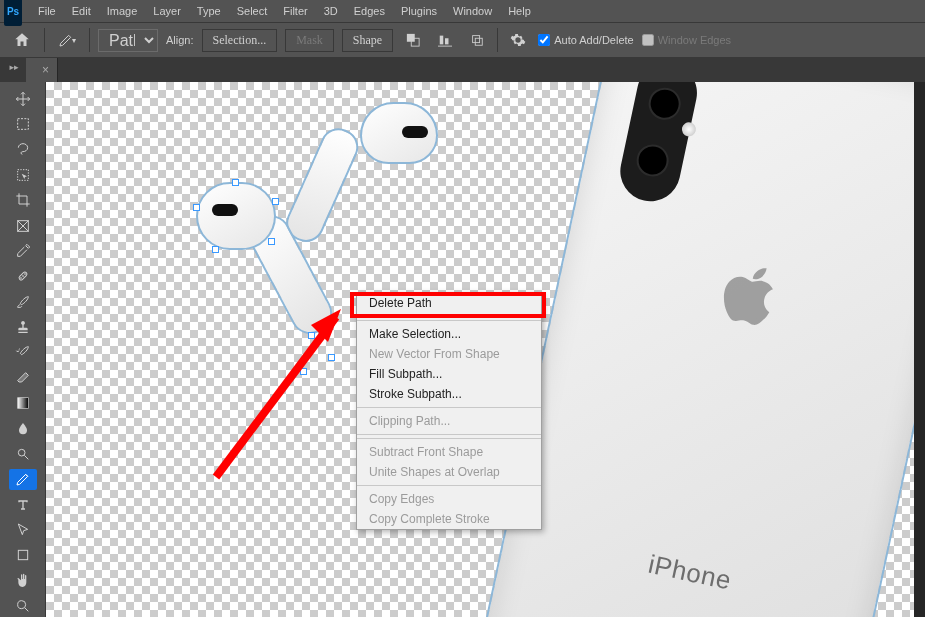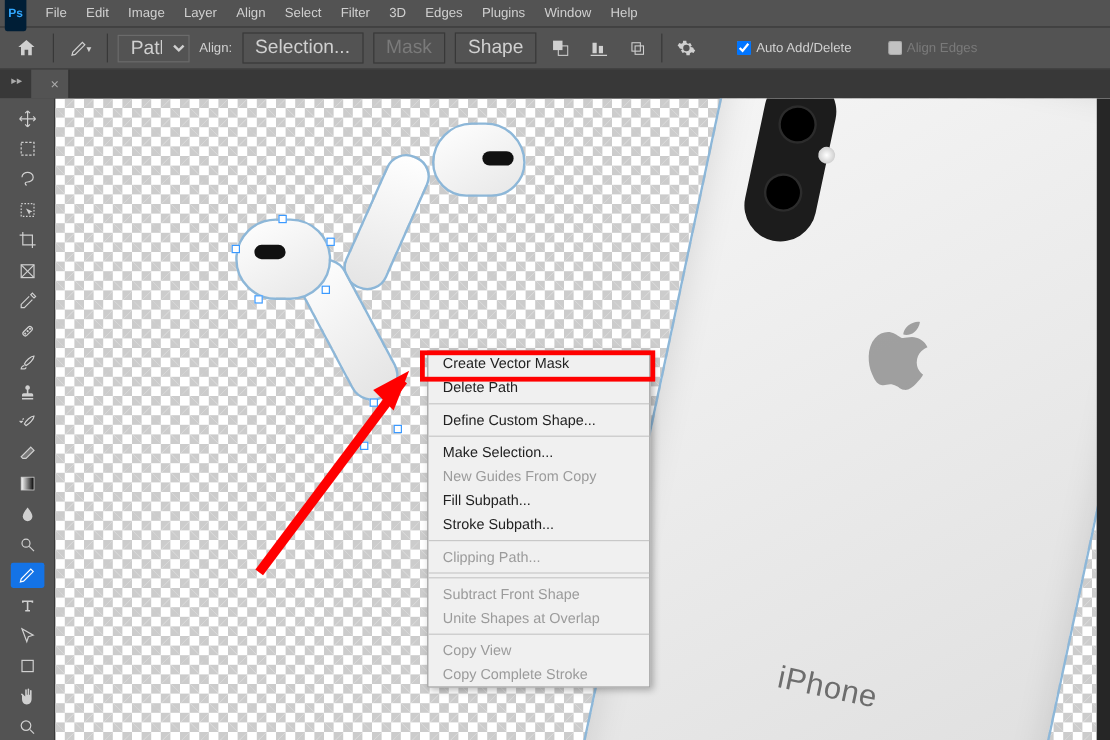--- a/index.html
+++ b/index.html
@@ -7,24 +7,24 @@
 
   .menubar { height: 22px; background: #535353; display: flex; align-items: center; padding-left: 4px; font-size: 11px; gap: 0; }
   .menubar .ps-logo { width: 18px; height: 30px; background: #001e36; color: #31a8ff; display: flex; align-items: center; justify-content: center; font-size: 10px; font-weight: bold; border-radius: 2px; margin-right: 8px; }
   .menubar .menu-item { padding: 3px 8px; cursor: default; }
 
   .optionsbar { height: 36px; background: #535353; border-top: 1px solid #383838; border-bottom: 1px solid #383838; display: flex; align-items: center; padding-left: 8px; font-size: 11px; gap: 8px; }
   .optionsbar .home-btn { width: 28px; height: 24px; display: flex; align-items: center; justify-content: center; }
   .optionsbar .tool-icon { width: 28px; height: 24px; display: flex; align-items: center; justify-content: center; }
   .optionsbar .divider { width: 1px; height: 24px; background: #383838; }
   .optionsbar select { background: #535353; color: #d0d0d0; border: 1px solid #6b6b6b; font-size: 16px; padding: 1px 6px; width: 60px; }
-  .optionsbar .btn { background: #535353; border: 1px solid #383838; padding: 3px 10px; font-size: 16px; color: #d0d0d0; }
+  .optionsbar .btn { background: #535353; border: 1px solid #383838; padding: 3px 10px; font-size: 12px; color: #d0d0d0; font-family: Liberation Serif, serif; }
   .optionsbar .btn.disabled { color: #7a7a7a; }
   .optionsbar .icon-btn { width: 24px; height: 24px; display: flex; align-items: center; justify-content: center; }
-  .optionsbar label { display: flex; align-items: flex-start; gap: 4px; margin-left: 22px; }
+  .optionsbar label { display: flex; align-items: flex-start; gap: 4px; }
   .optionsbar input[type=checkbox] { width: 12px; height: 12px; }
   .optionsbar .chk-label.disabled { color: #7a7a7a; }
 
   .tabtrack { height: 24px; background: #383838; display: flex; align-items: stretch; }
   .tabtrack .expand-arrow { width: 20px; display: flex; align-items: center; justify-content: center; font-size: 9px; color: #aaa; }
   .tabtrack .tab { background: #535353; display: flex; align-items: center; padding: 0 8px; font-size: 11px; color: #d0d0d0; border-right: 1px solid #262626; position: relative; margin-left: 26px; }
   .tabtrack .tab .close { margin-left: 8px; color: #aaa; font-size: 12px; }
 
   .workspace { display: flex; height: calc(617px - 22px - 36px - 24px); }
 
@@ -71,21 +71,21 @@
 </style>
 </head>
 <body>
 
 <div class="menubar">
   <div class="ps-logo">Ps</div>
   <div class="menu-item">File</div>
   <div class="menu-item">Edit</div>
   <div class="menu-item">Image</div>
   <div class="menu-item">Layer</div>
-  <div class="menu-item">Align</div>
+  <div class="menu-item">Type</div>
   <div class="menu-item">Select</div>
   <div class="menu-item">Filter</div>
   <div class="menu-item">3D</div>
   <div class="menu-item">Edges</div>
   <div class="menu-item">Plugins</div>
   <div class="menu-item">Window</div>
   <div class="menu-item">Help</div>
 </div>
 
 <div class="optionsbar">
@@ -131,21 +131,21 @@
       <svg viewBox="0 0 24 24" width="16" height="16" fill="#d0d0d0">
         <path d="M12 8a4 4 0 100 8 4 4 0 000-8zm9 4a7 7 0 01-.1 1.2l2.1 1.6-2 3.4-2.5-1a7 7 0 01-2 1.2l-.4 2.6h-4l-.4-2.6a7 7 0 01-2-1.2l-2.5 1-2-3.4 2.1-1.6A7 7 0 013 12a7 7 0 01.1-1.2L1 9.2l2-3.4 2.5 1a7 7 0 012-1.2L7.9 3h4l.4 2.6a7 7 0 012 1.2l2.5-1 2 3.4-2.1 1.6A7 7 0 0121 12z"></path>
       </svg>
     </div>
   <label>
     <input type="checkbox" checked="" style="">
     <span class="chk-label">Auto Add/Delete</span>
   </label>
   <label>
     <input type="checkbox" disabled="" style="">
-    <span class="chk-label disabled">Align Edges</span>
+    <span class="chk-label disabled">Window Edges</span>
   </label>
 </div>
 
 <div class="tabtrack">
   <div class="expand-arrow" style="position:absolute;left:4px;top:62px">▸▸</div>
   <div class="tab">
     <span class="close">×</span>
   </div>
 </div>
 
@@ -308,37 +308,35 @@
         <div class="anchor" style="left:132px;top:172px"></div>
         <div class="anchor" style="left:104px;top:186px"></div>
       </div>
 
       <svg class="arrow-annot" viewBox="0 0 160 190">
         <line x1="20" y1="180" x2="140" y2="20" stroke="#f00" stroke-width="8"></line>
         <polygon points="145,12 115,28 132,45" fill="#f00"></polygon>
       </svg>
 
       <div class="context-menu" id="ctx">
-          <div class="cm-item">Create Vector Mask</div>
           <div class="cm-item">Delete Path</div>
           <div class="cm-sep"></div>
-          <div class="cm-item">Define Custom Shape...</div>
           <div class="cm-sep"></div>
           <div class="cm-item">Make Selection...</div>
-          <div class="cm-item disabled">New Guides From Copy</div>
+          <div class="cm-item disabled">New Vector From Shape</div>
           <div class="cm-item">Fill Subpath...</div>
           <div class="cm-item">Stroke Subpath...</div>
           <div class="cm-sep"></div>
           <div class="cm-item disabled">Clipping Path...</div>
           <div class="cm-sep"></div>
           <div class="cm-sep"></div>
           <div class="cm-item disabled">Subtract Front Shape</div>
           <div class="cm-item disabled">Unite Shapes at Overlap</div>
           <div class="cm-sep"></div>
-          <div class="cm-item disabled">Copy View</div>
+          <div class="cm-item disabled">Copy Edges</div>
           <div class="cm-item disabled">Copy Complete Stroke</div>
         </div>
       <div class="red-box"></div>
 
     </div>
     <div class="right-strip"></div>
   </div>
 
 </div>
 

